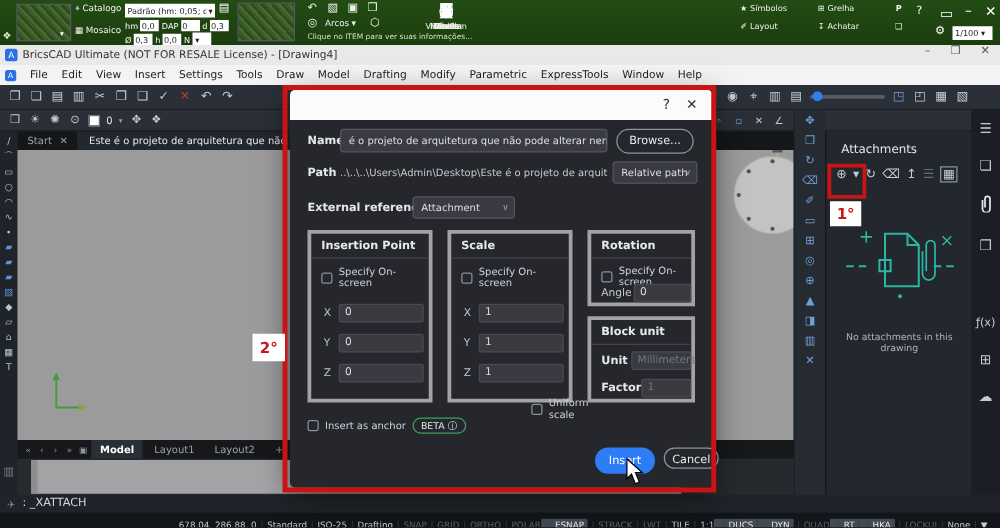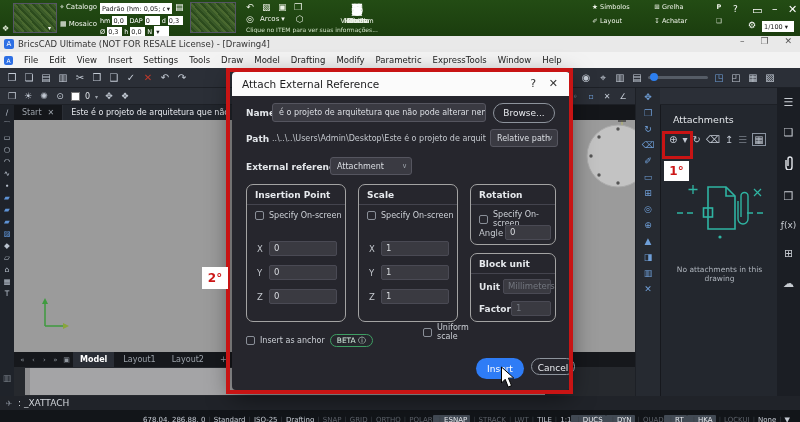--- a/index.html
+++ b/index.html
@@ -81,21 +81,21 @@
 
   
   #dialog { left:232px; top:72px; width:338px; height:318px; background:#26262d; border-radius:4px; box-shadow:0 6px 24px rgba(0,0,0,.55); z-index:40; font-size:9px; color:#d9dce1; }
   #dlg-title { position:absolute; left:0; top:0; width:100%; height:24px; background:#fbfbfb; border-radius:4px 4px 0 0; color:#1d1d1f; font-size:10.5px; display:flex; align-items:center; padding:0 10px; }
   #dlg-title .ctl { position:absolute; top:5px; font-size:11px; color:#333; }
   .dlab { position:absolute; font-weight:bold; font-size:9px; color:#e3e6ea; }
   .dval { position:absolute; font-size:8px; color:#c4c8ce; white-space:nowrap; overflow:hidden; }
   .dselect { position:absolute; background:#3a3a42; border:1px solid #55555f; border-radius:3px; height:19px; display:flex; align-items:center; padding:0 14px 0 6px; font-size:8px; color:#dcdfe4; white-space:nowrap; overflow:hidden; }
   .dselect::after { content:"∨"; position:absolute; right:4px; color:#9aa0a8; font-size:7px; }
   .pillbtn { position:absolute; height:20px; border:1px solid #8d939c; border-radius:11px; background:transparent; color:#e8eaee; font-size:9px; text-align:center; line-height:18px; }
-  .grp { position:absolute; border:1px solid #a3a3a3; border-radius:7px; }
+  .grp { position:absolute; border:3px solid #a3a3a3; border-radius:0; }
   .grp-title { font-weight:bold; font-size:9px; color:#e6e9ed; padding:5px 8px 4px; border-bottom:1px solid #44444e; }
   .chkrow { position:absolute; display:flex; align-items:center; gap:5px; font-size:8px; color:#cdd1d7; }
   .chk { width:9px; height:9px; border:1px solid #8a8f98; border-radius:2px; background:transparent; flex:none; }
   .xyzlab { position:absolute; font-size:8.5px; color:#c4c8ce; }
   .dinput { position:absolute; height:15px; background:#3a3a41; border:1px solid #4a4a54; border-radius:2px; font-size:8.5px; color:#d8dbdf; padding:0 4px; line-height:13px; }
   .dinput.grayed { color:#72767e; }
   #beta-pill { position:absolute; left:100px; top:-3px; border:1px solid #3e9e63; border-radius:8px; padding:0 6px; font-size:7.5px; color:#d5efe0; height:13px; line-height:12px; }
   #insert-btn { position:absolute; left:244px; top:286px; width:48px; height:21px; background:#2e7cf6; border:none; border-radius:11px; color:#fff; font-size:9px; }
   #cancel-btn { position:absolute; left:299px; top:286px; width:44px; height:17px; }
 
@@ -375,21 +375,21 @@
     <div id="empty-text">No attachments in this drawing</div>
   </div>
 
   <div id="edge-bar" class="abs">
     <span class="icon">☰</span>
     <span class="icon">❏</span>
     <span class="icon sel"><svg width="12" height="14" viewBox="0 0 12 14" fill="none" stroke="#e4e7ec" stroke-width="1.4">
           <path d="M3 4 v7 a3 3 0 0 0 6 0 V3 a2 2 0 0 0 -4 0 v7"></path>
         </svg></span>
     <span class="icon">❒</span>
-    <span class="icon" style="font-size:9px;">ƒ(x)</span>
+    <span class="icon" style="font-size:9px;margin-top:34px;">ƒ(x)</span>
     <span class="icon">⊞</span>
     <span class="icon">☁</span>
   </div>
 
   <div id="layout-tabs" class="abs">
     <span style="display:flex;gap:2px;">
         <span class="nav">«</span>
         <span class="nav">‹</span>
         <span class="nav">›</span>
         <span class="nav">»</span>
@@ -429,21 +429,20 @@
       <span class="sb-item off">QUAD</span>
       <span class="sb-item on">RT</span>
       <span class="sb-item on">HKA</span>
       <span class="sb-item off">LOCKUI</span>
       <span class="sb-item pl">None</span>
       <span class="sb-item pl">▼</span>
     </div>
 
   <div id="dialog" class="abs">
     <div id="dlg-title">
-      <span>Attach External Reference</span>
       <span class="ctl" style="right:34px;">?</span>
       <span class="ctl" style="right:12px;">✕</span>
     </div>
 
     <span class="dlab" style="left:14px;top:36px;">Name</span>
     <div class="dselect" style="left:40px;top:31px;width:214px;">
         <span>é o projeto de arquitetura que não pode alterar nem mexer nem abrir</span>
       </div>
     <button class="pillbtn" style="left:261px;top:31px;width:62px;">Browse...</button>
 
@@ -477,21 +476,21 @@
       <div class="chkrow" style="left:8px;top:26px;">
           <span class="chk"></span>
           <span>Specify On-screen</span>
         </div>
       <span class="xyzlab" style="left:10px;top:59px;">X</span>
       <span class="dinput" style="left:22px;top:56px;width:68px;">1</span>
       <span class="xyzlab" style="left:10px;top:83px;">Y</span>
       <span class="dinput" style="left:22px;top:80px;width:68px;">1</span>
       <span class="xyzlab" style="left:10px;top:107px;">Z</span>
       <span class="dinput" style="left:22px;top:104px;width:68px;">1</span>
-      <div class="chkrow" style="left:24px;top:138px;padding-left:40px;">
+      <div class="chkrow" style="left:24px;top:131px;padding-left:40px;">
           <span class="chk"></span>
           <span>Uniform scale</span>
         </div>
     </div>
 
     <div class="grp" style="left:238px;top:112px;width:86px;height:61px;">
       <div class="grp-title">Rotation</div>
       <div class="chkrow" style="left:8px;top:25px;">
           <span class="chk"></span>
           <span>Specify On-screen</span>

